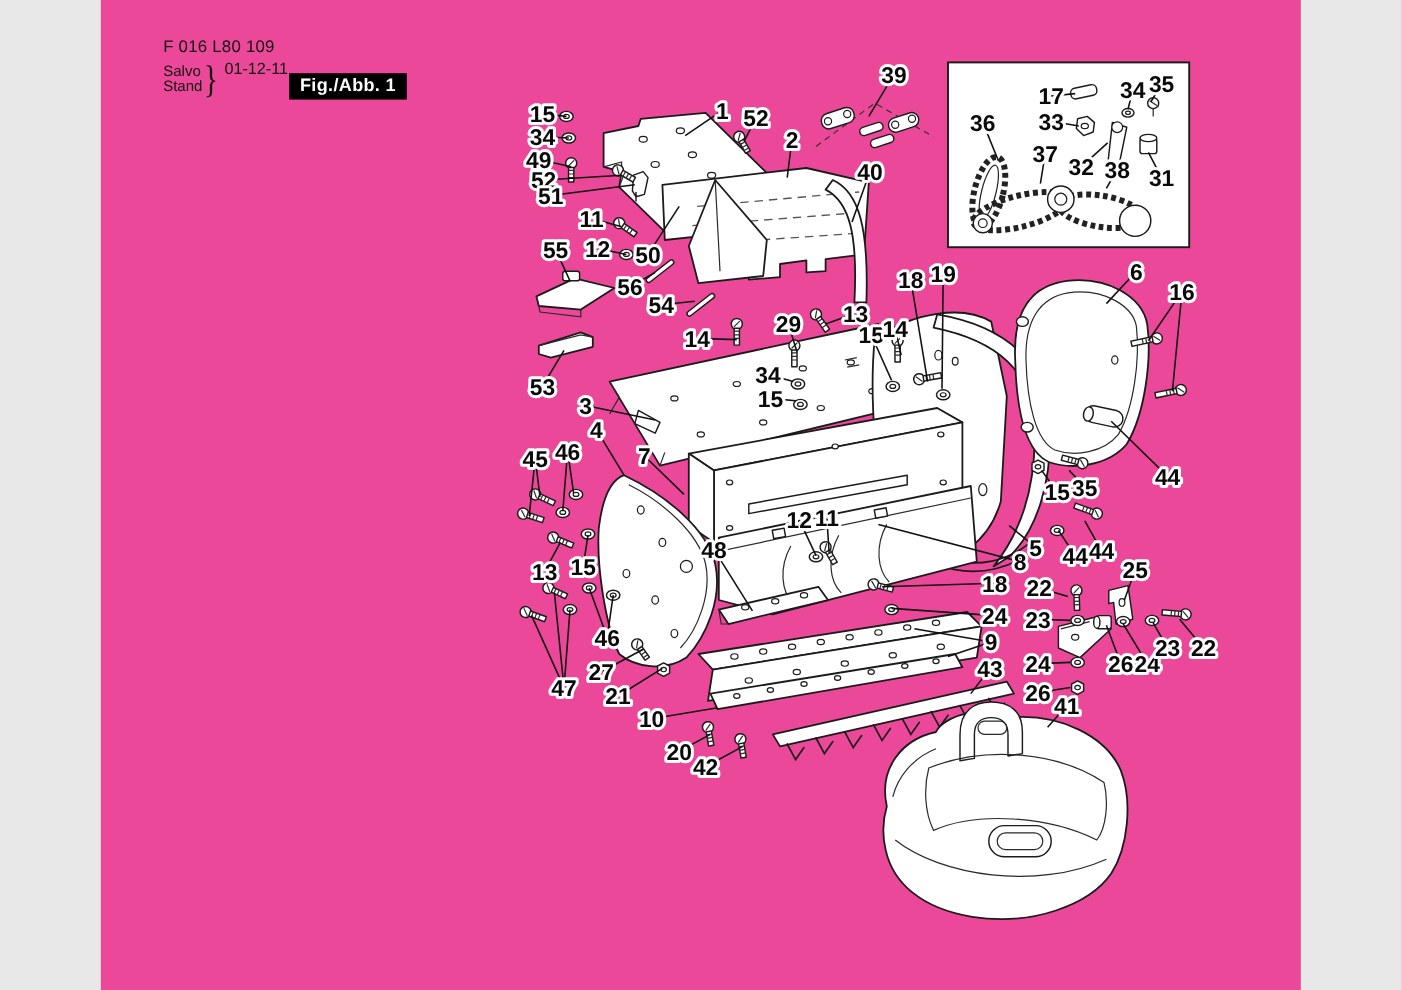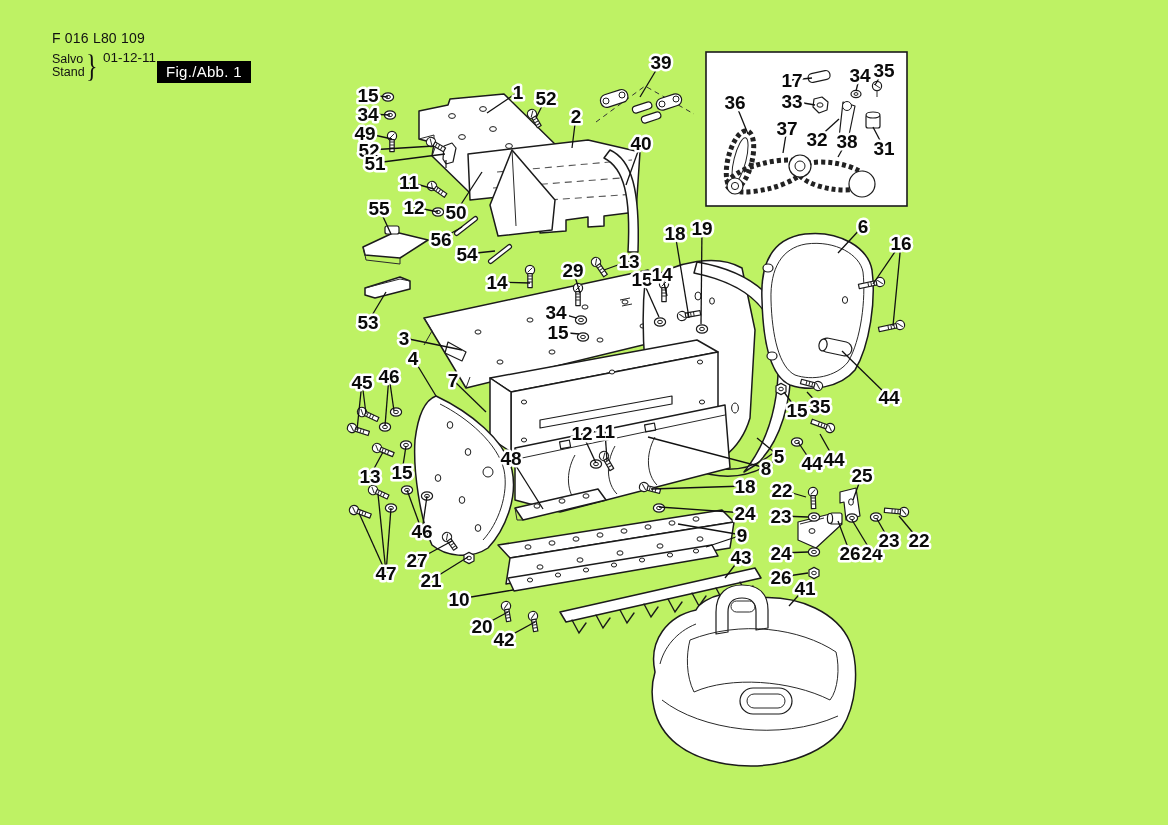--- a/index.html
+++ b/index.html
@@ -1,24 +1,24 @@
 <!DOCTYPE html>
 <html><head>
 <meta charset="utf-8">
 <style>
   html,body{margin:0;padding:0;background:#e8e8e8}
-  .page{position:relative;width:1168px;height:825px;background:#bef264;
+  .page{position:relative;width:1000px;height:825px;background:#ec4899;
         font-family:"Liberation Sans",sans-serif;color:#111;overflow:hidden;margin:0 auto}
   .hdr-num{position:absolute;left:52px;top:30px;font-size:14px;letter-spacing:.2px}
   .stand-block{position:absolute;left:52px;top:53px;font-size:12.5px;line-height:13px}
   .brace{position:absolute;left:84px;top:48px;font-size:32px;font-weight:400;
          font-family:"Liberation Serif",serif;transform:scaleX(.75)}
   .date{position:absolute;left:103px;top:50px;font-size:13.5px}
   .figbox{position:absolute;left:157px;top:61px;background:#000;color:#fff;
-          font-size:15px;font-weight:400;padding:2px 9px 3px 9px;letter-spacing:.3px}
+          font-size:15px;font-weight:700;padding:2px 9px 3px 9px;letter-spacing:.3px}
   .footer{position:absolute;left:60px;top:712px;font-size:13.5px;line-height:17px;color:#1a1a1a}
   svg.diagram{position:absolute;left:0;top:0}
   .p{fill:#fff;stroke:#1b1b1b;stroke-width:1.5;stroke-linejoin:round}
   .p2{fill:#fff;stroke:#1b1b1b;stroke-width:1.2;stroke-linejoin:round}
   .ln{fill:none;stroke:#1b1b1b;stroke-width:1.4;stroke-linecap:round}
   .thin{fill:none;stroke:#2a2a2a;stroke-width:1}
   .dash{fill:none;stroke:#555;stroke-width:1.1;stroke-dasharray:7 5}
   .dash2{fill:none;stroke:#333;stroke-width:1;stroke-dasharray:5 4}
   .hole{fill:#fff;stroke:#1b1b1b;stroke-width:1}
   .chain{fill:none;stroke:#222;stroke-width:5;stroke-dasharray:4 3}

